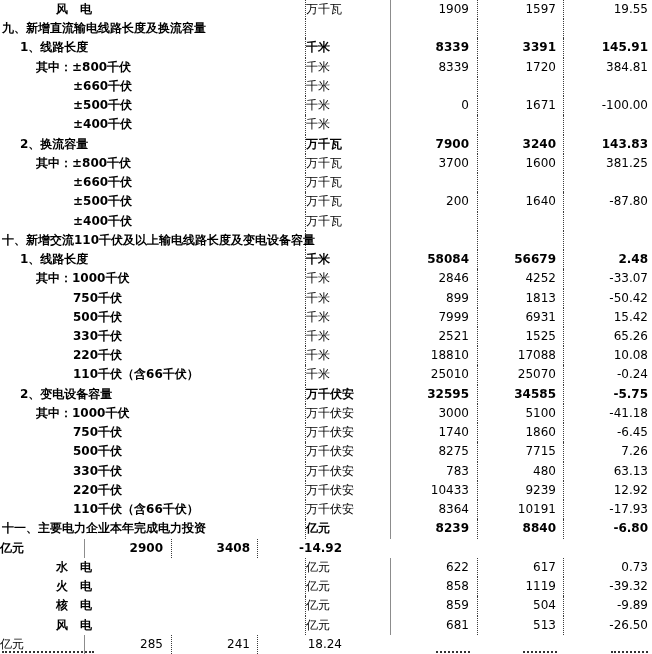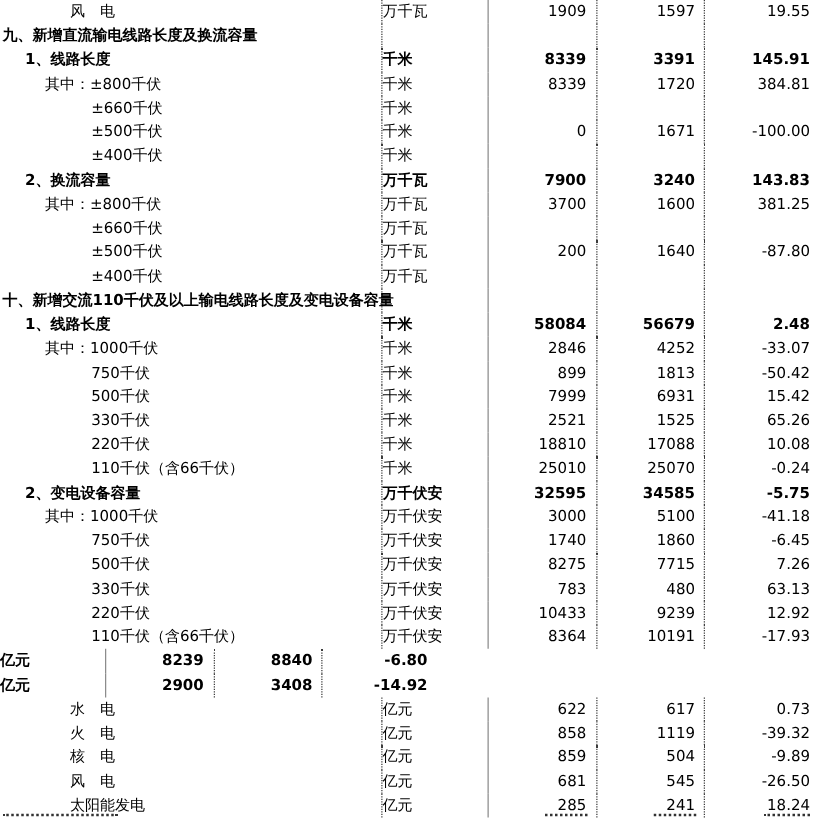--- a/index.html
+++ b/index.html
@@ -4,21 +4,21 @@
 <style>
   html,body{margin:0;padding:0;}
   body{
     width:652px;height:654px;overflow:hidden;background:#ffffff;
     font-family:"DejaVu Sans","Liberation Sans",sans-serif;
     font-size:12px;color:#000000;
   }
   .stat-table{position:relative;width:652px;height:654px;background:#ffffff;}
   .row{display:flex;height:19.235px;line-height:19.3px;align-items:center;}
   .cell{box-sizing:border-box;white-space:nowrap;overflow:visible;height:100%;}
-  .c-name{width:306px;border-right:1px dotted #3c3c3c;}
+  .c-name{width:306px;border-right:1px dotted #3c3c3c;font-weight:bold;}
   .c-unit{width:85px;border-right:1px solid #8c8c8c;text-align:left;}
   .c-v1{width:87px;border-right:1px dotted #3c3c3c;text-align:right;padding-right:8px;}
   .c-v2{width:86px;border-right:1px dotted #3c3c3c;text-align:right;padding-right:7px;}
   .c-v3{width:88px;text-align:right;padding-right:4px;}
   .bold{font-weight:bold;}
   .lv0{padding-left:2px;}
   .lv1{padding-left:20px;}
   .lv2{padding-left:36px;}
   .lv3{padding-left:73px;}
   .lv4{padding-left:56px;}
@@ -212,20 +212,21 @@
         <div class="cell c-v3">12.92</div>
       </div>
       <div class="row">
         <div class="cell c-name lv3">110千伏（含66千伏）</div>
         <div class="cell c-unit">万千伏安</div>
         <div class="cell c-v1">8364</div>
         <div class="cell c-v2">10191</div>
         <div class="cell c-v3">-17.93</div>
       </div>
       <div class="row bold">
+        <div class="cell c-name lv0">十一、主要电力企业本年完成电力投资</div>
         <div class="cell c-unit">亿元</div>
         <div class="cell c-v1">8239</div>
         <div class="cell c-v2">8840</div>
         <div class="cell c-v3">-6.80</div>
       </div>
       <div class="row bold">
         <div class="cell c-unit">亿元</div>
         <div class="cell c-v1">2900</div>
         <div class="cell c-v2">3408</div>
         <div class="cell c-v3">-14.92</div>
@@ -248,25 +249,24 @@
         <div class="cell c-name lv4">核　电</div>
         <div class="cell c-unit">亿元</div>
         <div class="cell c-v1">859</div>
         <div class="cell c-v2">504</div>
         <div class="cell c-v3">-9.89</div>
       </div>
       <div class="row">
         <div class="cell c-name lv4">风　电</div>
         <div class="cell c-unit">亿元</div>
         <div class="cell c-v1">681</div>
-        <div class="cell c-v2">545</div>
+        <div class="cell c-v2">513</div>
         <div class="cell c-v3">-26.50</div>
       </div>
       <div class="row">
-        <div class="cell c-name lv4">太阳能发电</div>
         <div class="cell c-unit">亿元</div>
         <div class="cell c-v1">285</div>
         <div class="cell c-v2">241</div>
         <div class="cell c-v3">18.24</div>
       </div>
     </div>
   <div class="cut-hint" style="left:2px;width:92px;"></div>
   <div class="cut-hint" style="left:436px;width:34px;"></div>
   <div class="cut-hint" style="left:523px;width:34px;"></div>
   <div class="cut-hint" style="left:611px;width:37px;"></div>

